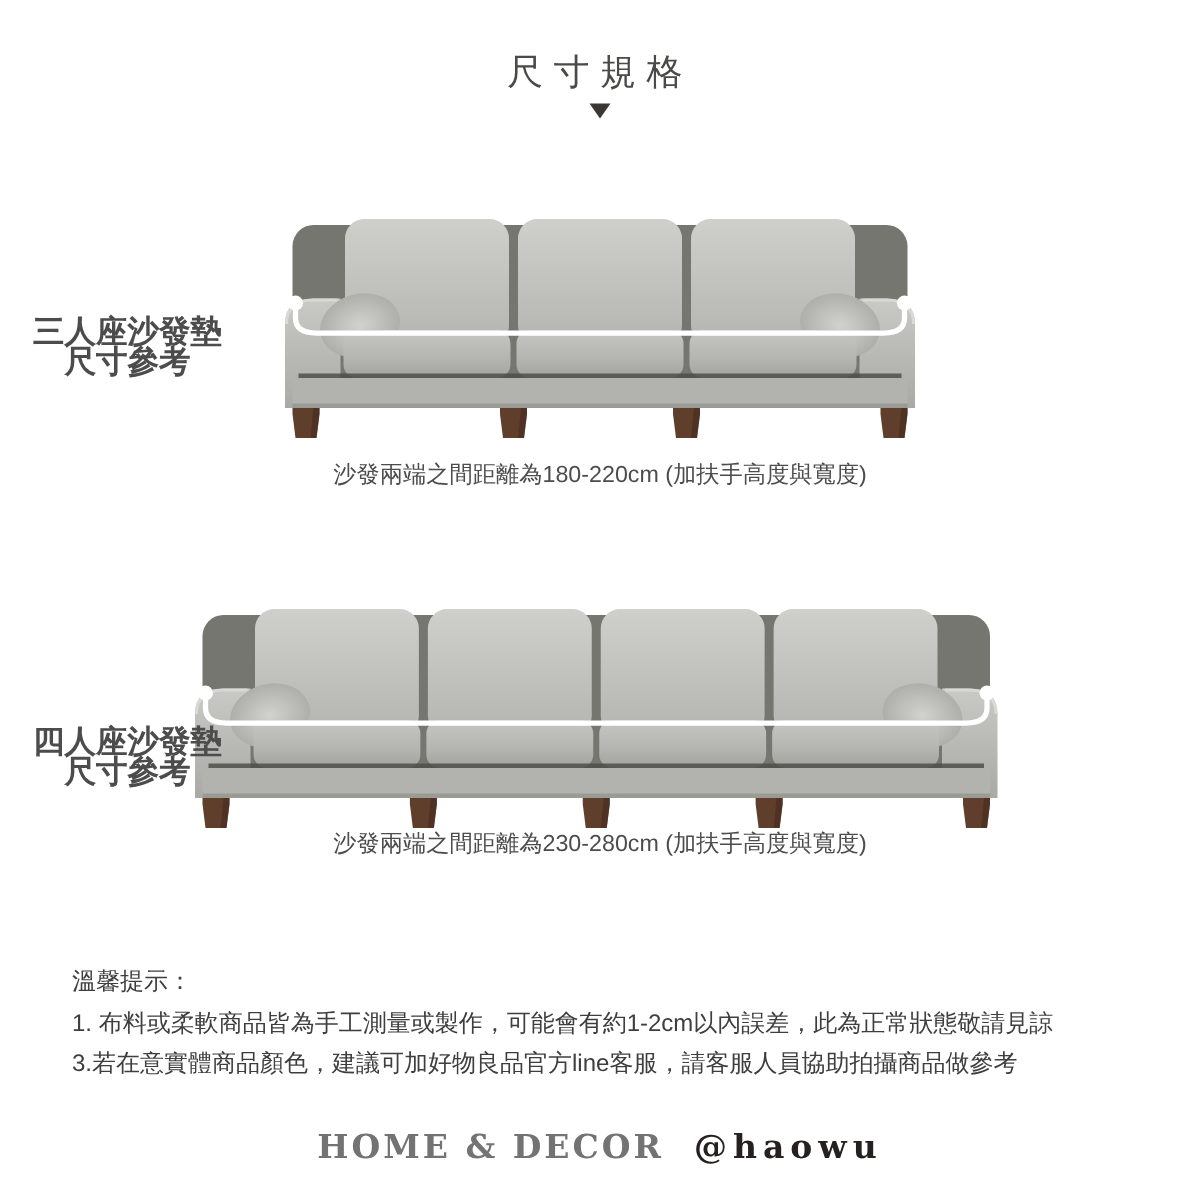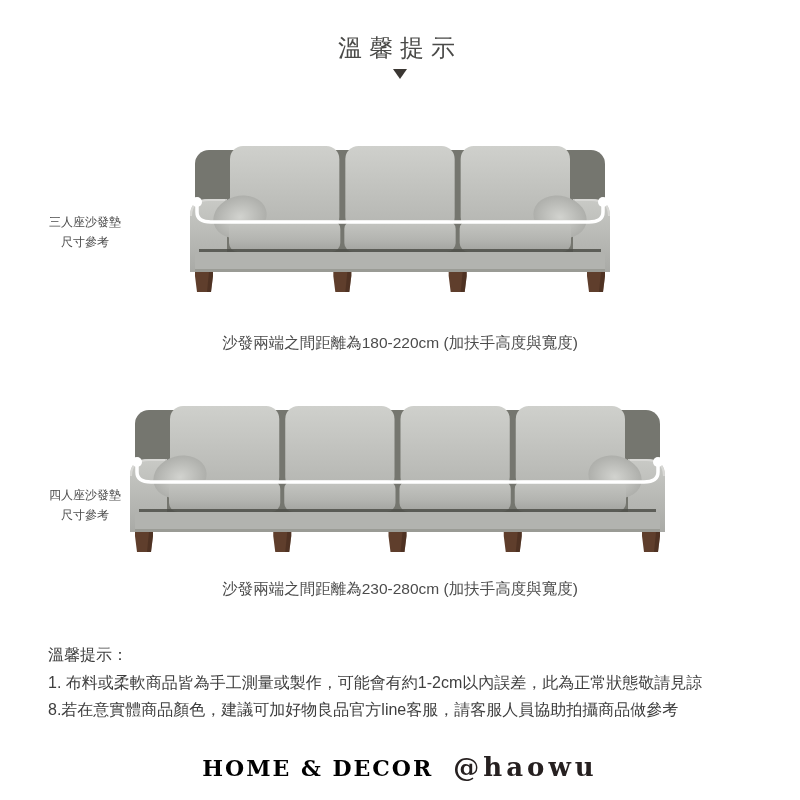--- a/index.html
+++ b/index.html
@@ -6,45 +6,45 @@
   .page{position:relative;width:800px;height:800px;background:#ffffff;overflow:hidden;
         font-family:"Liberation Sans","DejaVu Sans",sans-serif;}
   .title{position:absolute;top:32px;left:0;width:800px;text-align:center;
          font-size:24px;letter-spacing:7px;color:#4a4a48;font-weight:400;}
   .tri{position:absolute;top:69px;left:393px;width:0;height:0;
        border-left:7px solid transparent;border-right:7px solid transparent;
        border-top:10px solid #3b3733;}
   .sofa-svg{position:absolute;}
   #sofa3{left:185px;top:142px;}
   #sofa4{left:125px;top:400px;}
-  .side-label{position:absolute;width:150px;text-align:center;font-size:12px;
-              color:#4c4c4c;line-height:20px;}
+  .side-label{position:absolute;width:150px;text-align:center;font-size:21px;
+              color:#4c4c4c;line-height:20px;font-weight:bold;}
   #label3{left:10px;top:212px;}
   #label4{left:10px;top:485px;text-align:center;}
   .caption{position:absolute;left:0;width:800px;text-align:center;
-           font-size:15.5px;color:#4c4c4c;margin-top:27px;}
+           font-size:15.5px;color:#4c4c4c;}
   #caption3{top:306px;}
   #caption4{top:552px;}
   .tips{position:absolute;left:48px;top:641px;width:724px;color:#3e3e3e;
         font-size:16px;line-height:27.5px;}
   .tips .heading{display:block;}
   .tips .tip{display:block;}
   .footer{position:absolute;top:752px;left:0;width:800px;display:flex;
           justify-content:center;align-items:baseline;gap:20px;}
   .brand{font-family:"DejaVu Serif","Liberation Serif",serif;font-weight:bold;
-         font-size:22px;letter-spacing:2px;color:#000000;}
+         font-size:22px;letter-spacing:2px;color:#737373;}
   .handle{font-family:"DejaVu Serif","Liberation Serif",serif;font-weight:bold;
-          font-size:26px;letter-spacing:4px;color:#262020;}
+          font-size:22px;letter-spacing:4px;color:#262020;}
 </style>
 </head>
 <body>
 
 <div class="page">
 
-  <div class="title">溫馨提示</div>
+  <div class="title">尺寸規格</div>
   <div class="tri"></div>
 
   <svg id="sofa3" class="sofa-svg" width="430" height="152" viewBox="0 0 430 152">
       <defs>
         <linearGradient id="sofa3gB" x1="0" y1="0" x2="0" y2="1">
           <stop offset="0" stop-color="#cfd0cc"></stop>
           <stop offset="1" stop-color="#b4b5b1"></stop>
         </linearGradient>
         <linearGradient id="sofa3gS" x1="0" y1="0" x2="0" y2="1">
           <stop offset="0" stop-color="#c6c7c3"></stop>
@@ -152,21 +152,21 @@
   <div class="side-label" id="label4">
     <span>四人座沙發墊</span><br>
     <span>尺寸參考</span>
   </div>
 
   <div class="caption" id="caption4">沙發兩端之間距離為230-280cm (加扶手高度與寬度)</div>
 
   <div class="tips">
     <span class="heading">溫馨提示：</span>
     <span class="tip">1. 布料或柔軟商品皆為手工測量或製作，可能會有約1-2cm以內誤差，此為正常狀態敬請見諒</span>
-    <span class="tip">8.若在意實體商品顏色，建議可加好物良品官方line客服，請客服人員協助拍攝商品做參考</span>
+    <span class="tip">3.若在意實體商品顏色，建議可加好物良品官方line客服，請客服人員協助拍攝商品做參考</span>
   </div>
 
   <div class="footer">
     <span class="brand">HOME &amp; DECOR</span>
     <span class="handle">@haowu</span>
   </div>
 
 </div>
 
 </body></html>

